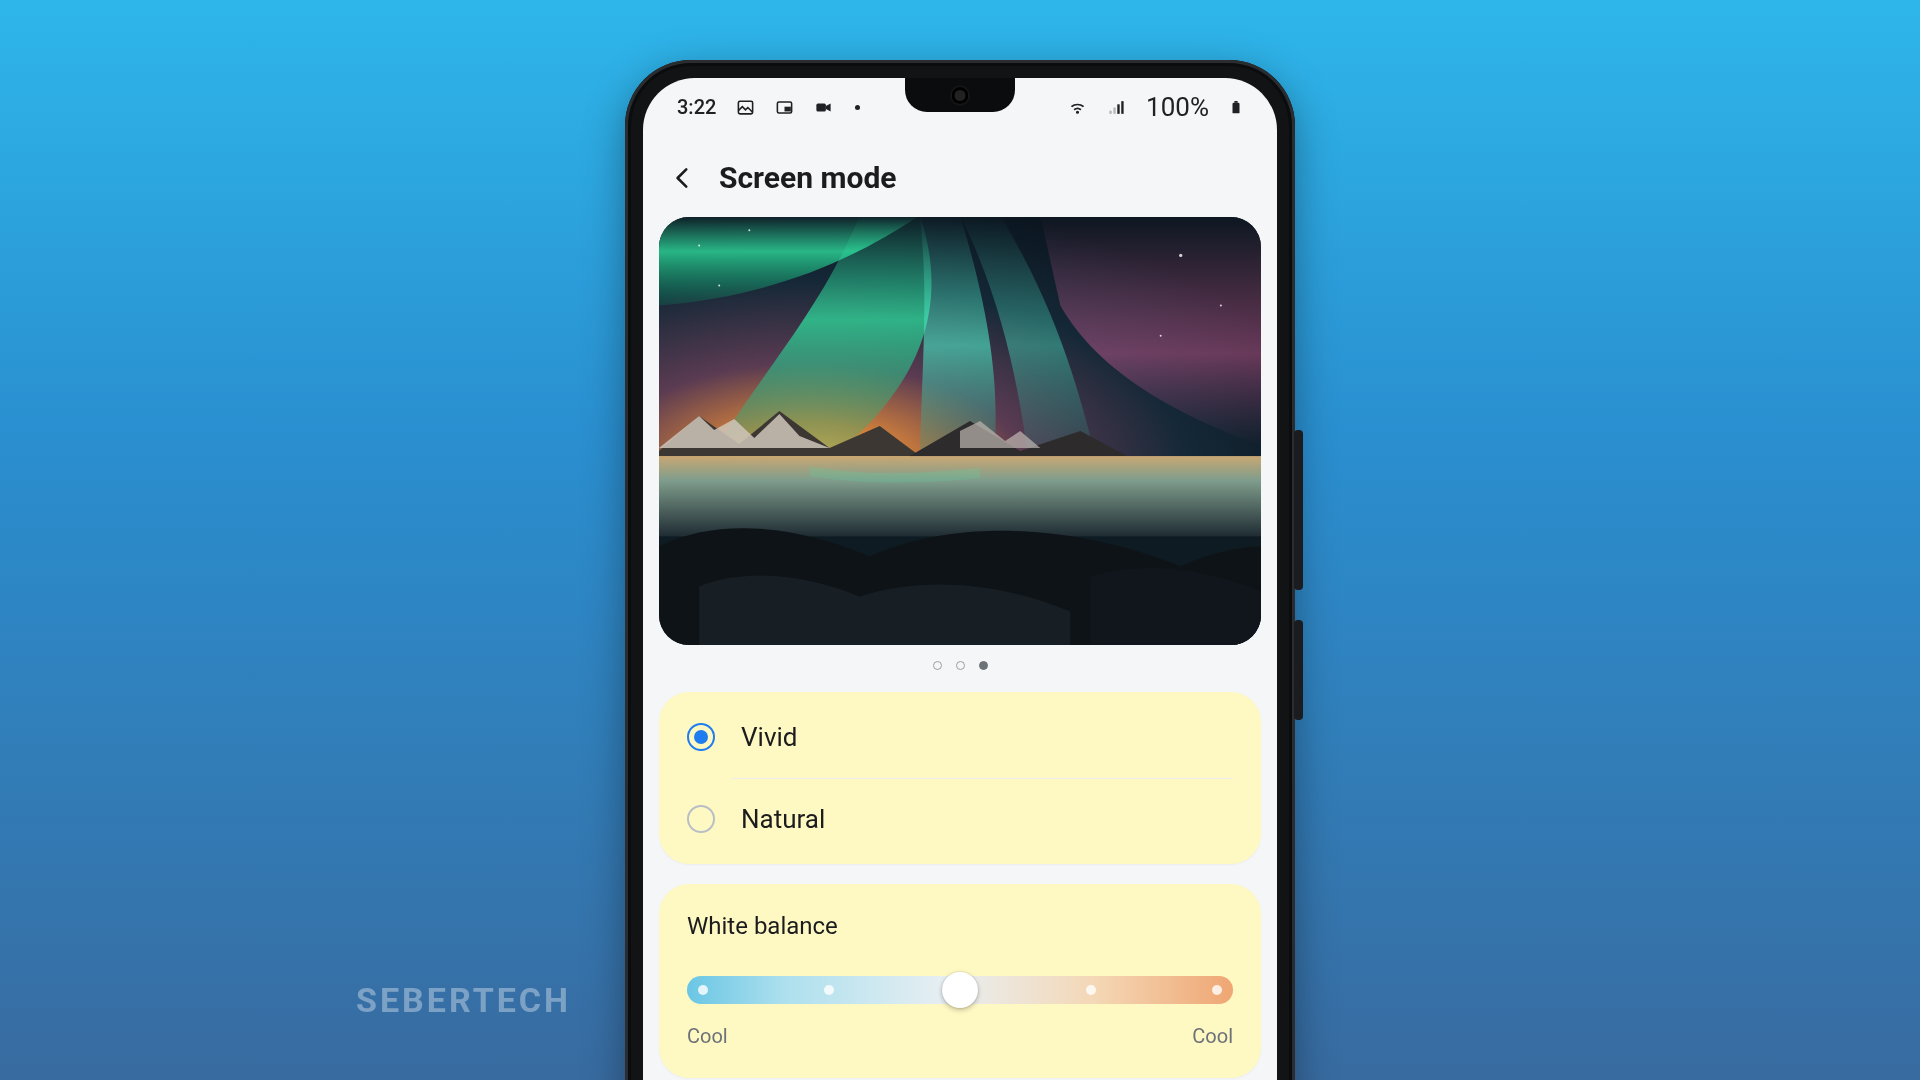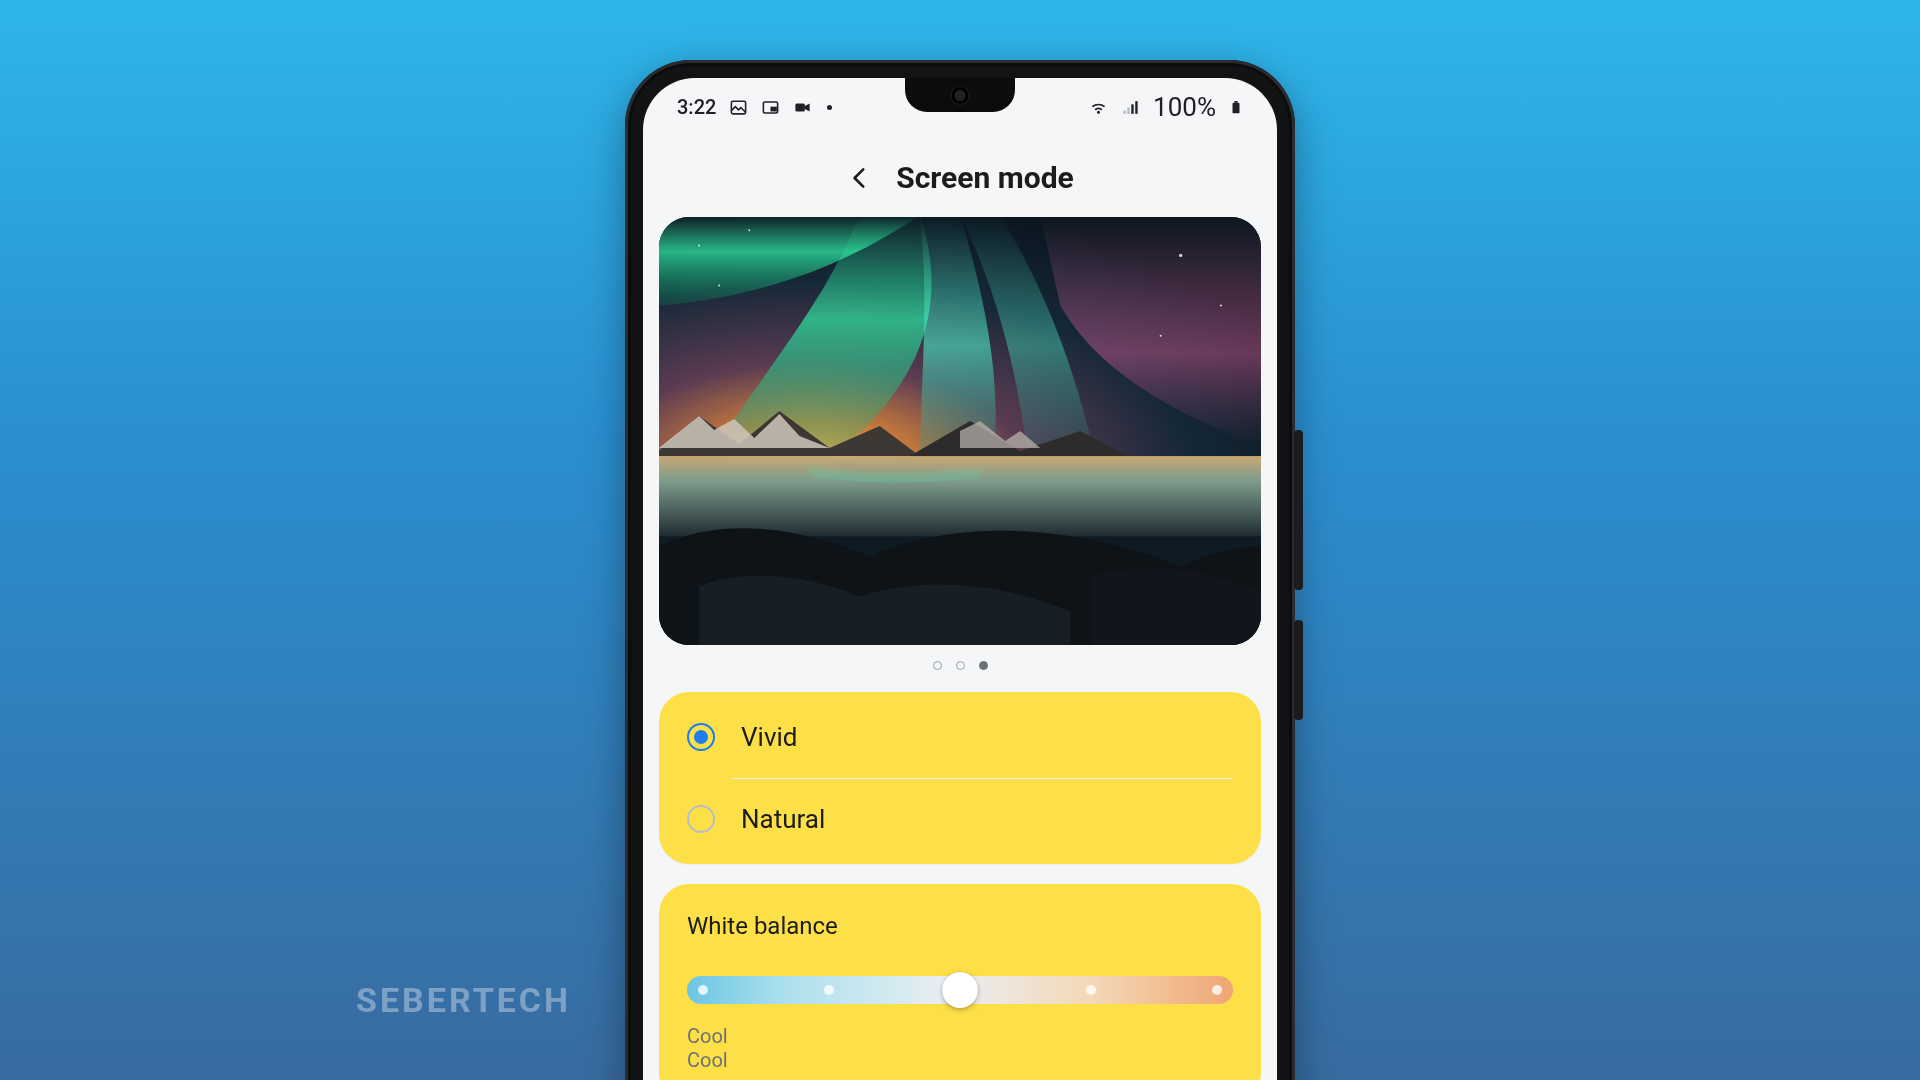--- a/index.html
+++ b/index.html
@@ -77,31 +77,30 @@
     position:relative;
     height:52px;
     display:flex;
     align-items:center;
     justify-content:space-between;
     padding: 6px 34px 0;
     color:#202124;
     font-size:20px;
     z-index:4;
   }
-  .status .left, .status .right { display:flex; align-items:center; gap:13px; }
+  .status .left, .status .right { display:flex; align-items:center; gap:20px; }
   .status .time { font-weight:500; }
   .status-icon { width:19px; height:19px; }
 
   
   .header {
     display:flex;
     align-items:center;
     gap:22px;
     padding: 30px 26px 22px;
-    justify-content: center;
   }
   .back { width:28px; height:28px; display:flex; align-items:center; justify-content:center; cursor:pointer;}
   .title { font-size:30px; font-weight:700; color:#1c1c1e; }
 
   
   .preview {
     margin: 0 16px;
     height: 428px;
     border-radius: 30px;
     overflow: hidden;
@@ -111,21 +110,21 @@
   }
   .preview svg { width:100%; height:100%; display:block; }
 
   .dots { display:flex; justify-content:center; gap:14px; margin:16px 0 22px; }
   .dot { width:9px; height:9px; border-radius:50%; border:1.5px solid #9a9ea5; background:transparent; cursor:pointer;}
   .dot.active { background:#6d7178; border-color:#6d7178; }
 
   
   .card {
     margin: 0 16px 20px;
-    background:#fde047;
+    background:#fef9c3;
     border-radius:30px;
     padding: 4px 0;
     box-shadow: 0 1px 2px rgba(0,0,0,.04);
   }
 
   .option { display:flex; align-items:center; gap:26px; padding:26px 28px; cursor:pointer; }
   .option + .option { position:relative; }
   .option + .option::before{
     content:"";
     position:absolute;
@@ -156,21 +155,21 @@
     position:absolute; top:50%; transform:translate(-50%,-50%);
     width:10px; height:10px; border-radius:50%;
     background:rgba(255,255,255,.8);
   }
   .wb-handle{
     position:absolute; top:50%; left:50%; transform:translate(-50%,-50%);
     width:36px; height:36px; border-radius:50%; background:#fff;
     box-shadow:0 2px 5px rgba(0,0,0,.25), 0 0 0 1px rgba(0,0,0,.06);
     cursor:grab;
   }
-  .wb-labels { display:flex; justify-content:space-between; margin-top:20px; font-size:20px; color:#6d7178;flex-direction:column; }
+  .wb-labels { display:flex; justify-content:space-between; margin-top:20px; font-size:20px; color:#6d7178; }
 
 </style>
 </head>
 <body>
 
 <div class="watermark">SEBERTECH</div>
 
 <div class="phone">
   <div class="side-btn b1"></div>
   <div class="side-btn b2"></div>

